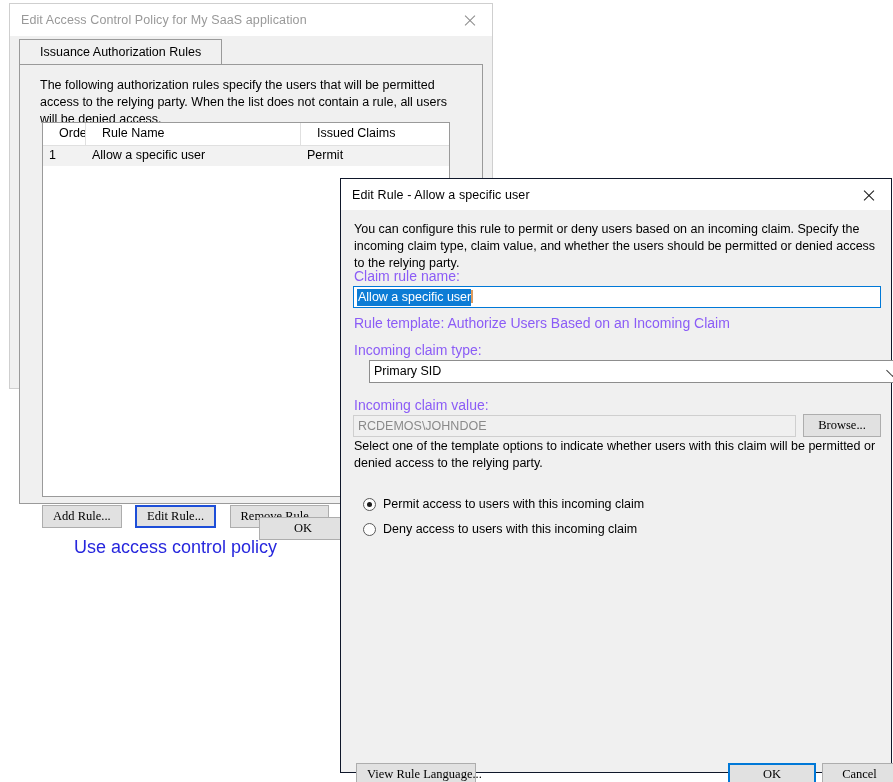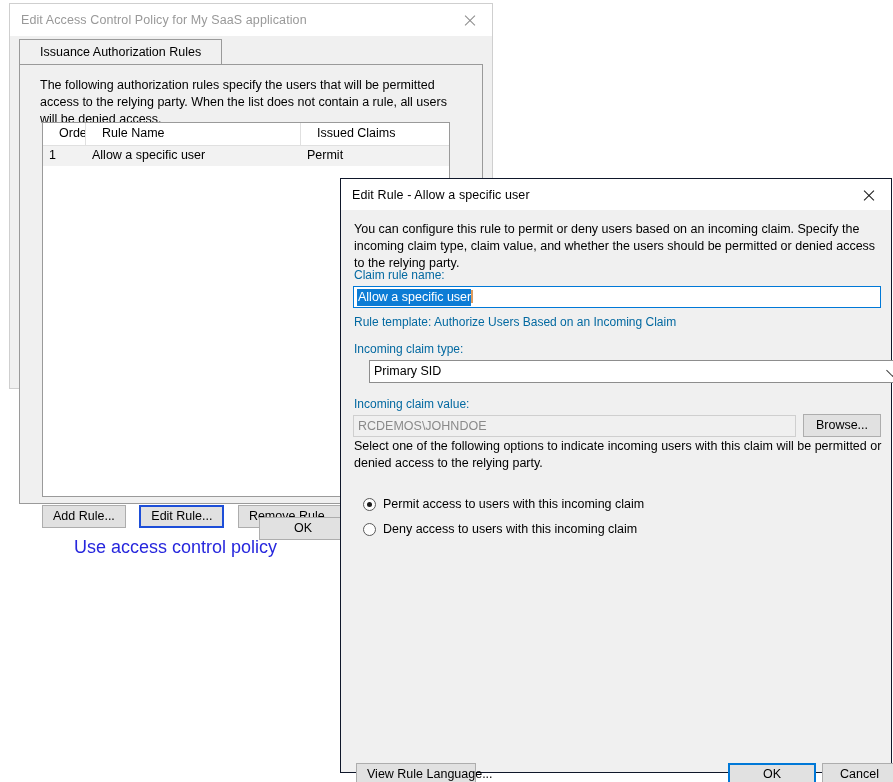--- a/index.html
+++ b/index.html
@@ -189,20 +189,21 @@
     padding: 0 10px;
     background: #e1e1e1;
     border: 1px solid #adadad;
     box-sizing: border-box;
     font-size: 12.5px;
     color: #000;
     line-height: 21px;
     text-align: center;
     cursor: default;
     white-space: nowrap;
+    font-family: Liberation Serif, serif;
   }
   .btn.focused {
     border: 2px solid #1d4ed8;
     line-height: 19px;
   }
   .btn.default {
     border: 2px solid #0078d7;
     line-height: 19px;
   }
   .btn + .btn { margin-left: 9px; }
@@ -247,22 +248,22 @@
     position: absolute;
     left: 13px;
     top: 11px;
     width: 524px;
     font-size: 12.5px;
     color: #000;
     line-height: 17px;
   }
   .fld-label {
     position: absolute;
-    font-size: 12px;
-    color: #0369a1;
+    font-size: 14px;
+    color: #8b5cf6;
     white-space: nowrap;
   }
   .textbox {
     position: absolute;
     height: 22px;
     background: #ffffff;
     border: 1px solid #0078d7;
     box-sizing: border-box;
     font-size: 12.5px;
     color: #000;
@@ -432,21 +433,21 @@
       </div>
 
       <div class="fld-label" style="left:13px; top:187px;">Incoming claim value:</div>
 
       <div class="textbox disabled" style="left:12px; top:205px; width:443px;">
         <span>RCDEMOS\JOHNDOE</span>
       </div>
 
       <span class="btn" style="position:absolute; left:462px; top:204px; width:78px;">Browse...</span>
 
-      <div class="fg-desc" style="top:228px; width:528px;">Select one of the following options to indicate incoming users with this claim will be permitted or denied access to the relying party.</div>
+      <div class="fg-desc" style="top:228px; width:528px;">Select one of the template options to indicate whether users with this claim will be permitted or denied access to the relying party.</div>
 
       <div class="radio-row" style="left:22px; top:287px;">
         <span class="radio checked"></span>
         <span>Permit access to users with this incoming claim</span>
       </div>
 
       <div class="radio-row" style="left:22px; top:312px;">
         <span class="radio"></span>
         <span>Deny access to users with this incoming claim</span>
       </div>

